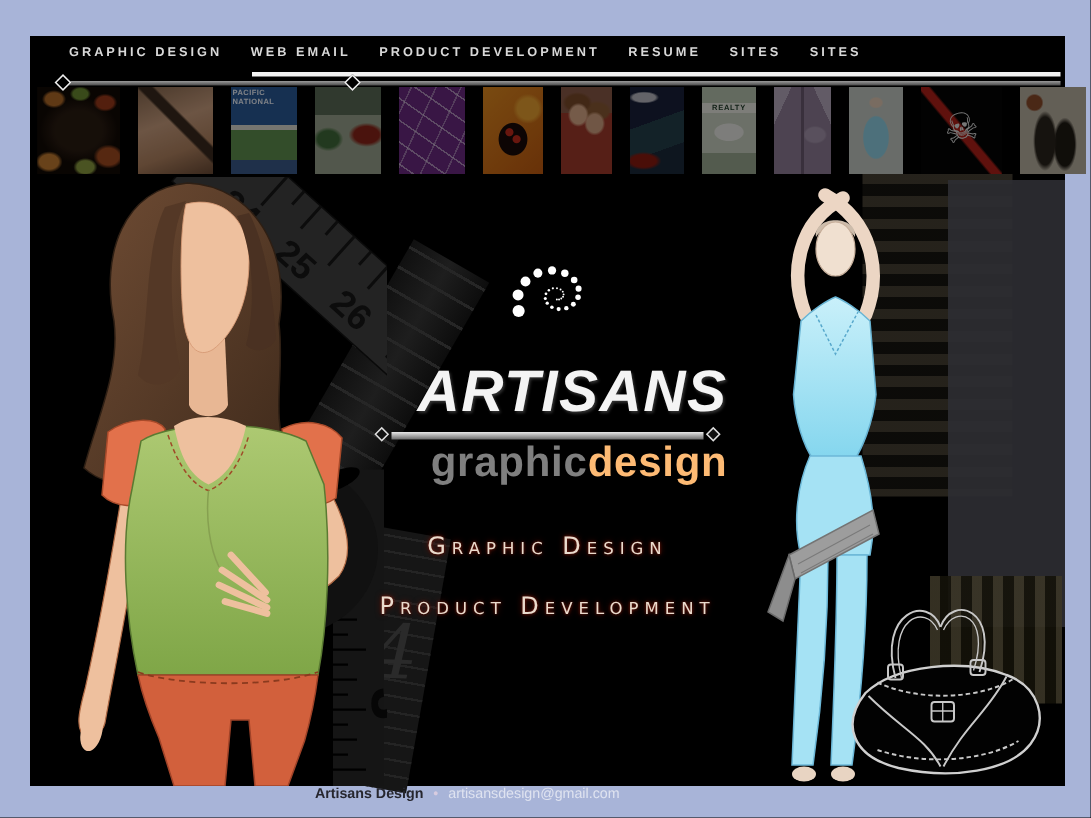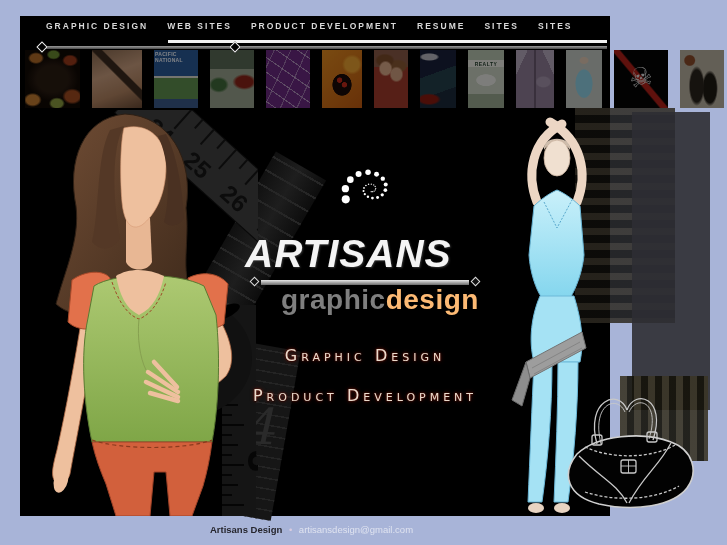--- a/index.html
+++ b/index.html
@@ -1,20 +1,20 @@
 <!DOCTYPE html>
 <html><head>
 <meta charset="utf-8">
 <style>
   * { margin:0; padding:0; box-sizing:border-box; }
   html,body { width:727px; height:545px; overflow:hidden; }
   body { background:#a8b4d8; font-family:"Liberation Sans", sans-serif; position:relative; }
 
   
-  .canvas { position:absolute; left:20px; top:16px; width:590px; height:500px; background:#000; }
+  .canvas { position:absolute; left:20px; top:24px; width:690px; height:500px; background:#000; }
 
   
   .nav { position:absolute; left:26px; top:5px; display:flex; gap:19px; align-items:center; }
   .nav-item { color:#d8d8d8; font-size:8.5px; font-weight:bold; letter-spacing:2px;
               white-space:nowrap; cursor:pointer; }
 
   
   .rule-white { position:absolute; left:148px; right:3px; top:24px; height:3px; background:#f2f2f2; }
   .rule-gray  { position:absolute; left:18px; right:3px; top:30px; height:3px;
                 background:linear-gradient(#9a9a9a,#4a4a4a); }
@@ -108,21 +108,21 @@
   .model-svg { position:absolute; left:462px; top:2px; width:150px; height:406px; z-index:2; }
 
   .panel-stripes-h { position:absolute; left:555px; top:0; width:100px; height:215px;
                      background:repeating-linear-gradient(180deg, #2c2820 0 7px, #0e0d0a 7px 15px); opacity:.85; z-index:0; }
   .panel-flat { position:absolute; left:612px; top:4px; width:78px; height:298px; background:#2d2d33; opacity:.9; z-index:1; }
   .panel-stripes-v { position:absolute; left:600px; top:268px; width:88px; height:85px;
                      background:repeating-linear-gradient(90deg, #3a3526 0 7px, #141209 7px 14px); opacity:.9; z-index:1; }
   .bag-svg { position:absolute; left:535px; top:276px; width:158px; height:132px; z-index:2; }
 
   
-  .logo-center { position:absolute; left:225px; top:48px; width:240px; text-align:left; z-index:3; }
+  .logo-center { position:absolute; left:225px; top:48px; width:240px; text-align:right; z-index:3; }
   .spiral { display:block; margin:0 auto; width:86px; height:66px; }
   .brand { margin-top:12px; font-size:39px; line-height:40px; font-weight:bold; font-style:italic;
            letter-spacing:1px; color:#f4f4f4; text-shadow:1px 1px 2px #333; }
   .logo-bar { position:relative; margin:6px auto 0; width:208px; height:5px;
               background:linear-gradient(#e8e8e8,#6a6a6a); }
   .logo-bar .bd { position:absolute; top:-2.5px; width:7px; height:7px; background:#111;
                   border:1.5px solid #ddd; transform:rotate(45deg); }
   .logo-bar .bd.l { left:-10px; } .logo-bar .bd.r { right:-10px; }
   .subbrand { margin-top:2px; font-size:28px; line-height:26px; font-weight:bold; letter-spacing:0.5px; }
   .subbrand .gray { color:#7f7f7f;margin-left:36px; } .subbrand .white { color:#fdba74; }
@@ -138,21 +138,21 @@
   .footer .sep { color:#d8cce0; margin:0 4px; }
   .footer .mail { color:#dfe3f0; cursor:pointer; }
 </style>
 </head>
 <body>
 
 <div class="canvas">
 
   <div class="nav">
     <div class="nav-item">GRAPHIC DESIGN</div>
-    <div class="nav-item">WEB SITES</div>
+    <div class="nav-item">WEB EMAIL</div>
     <div class="nav-item">PRODUCT DEVELOPMENT</div>
     <div class="nav-item">RESUME</div>
     <div class="nav-item">SITES</div>
     <div class="nav-item">SITES</div>
   </div>
 
   <div class="rule-white"></div>
   <div class="rule-gray"></div>
   <div class="diamond d1"></div>
   <div class="diamond d2"></div>

